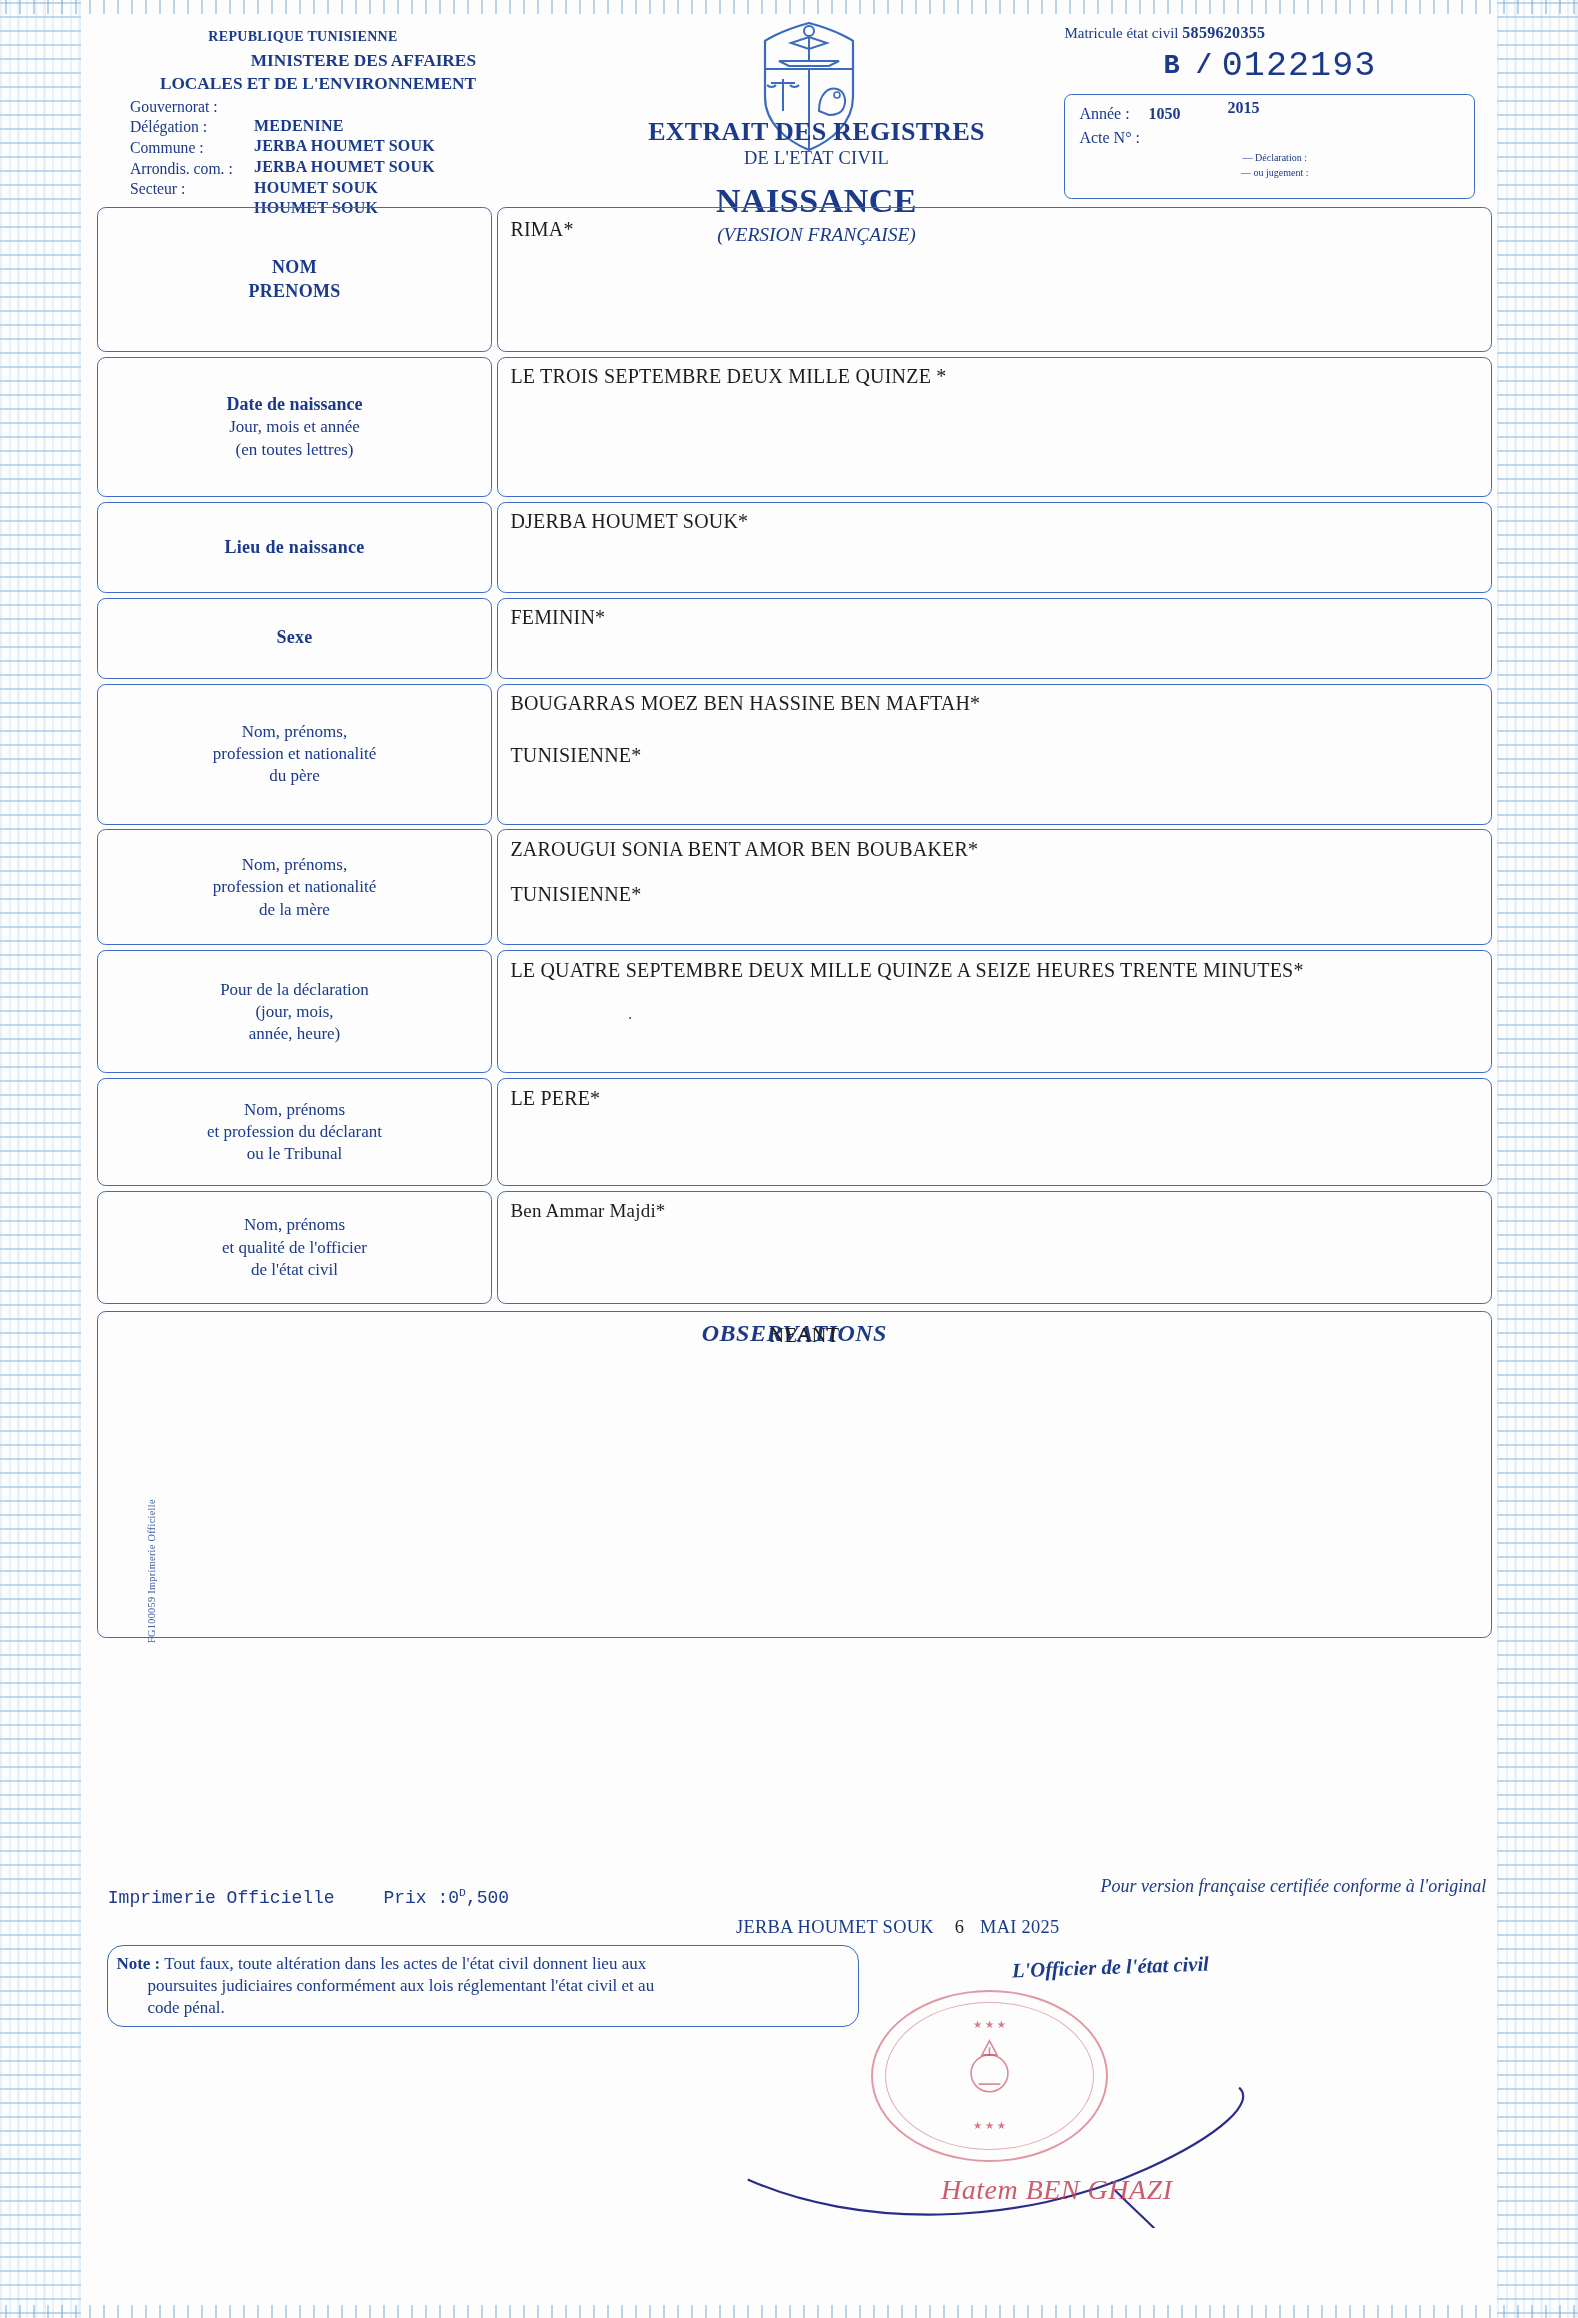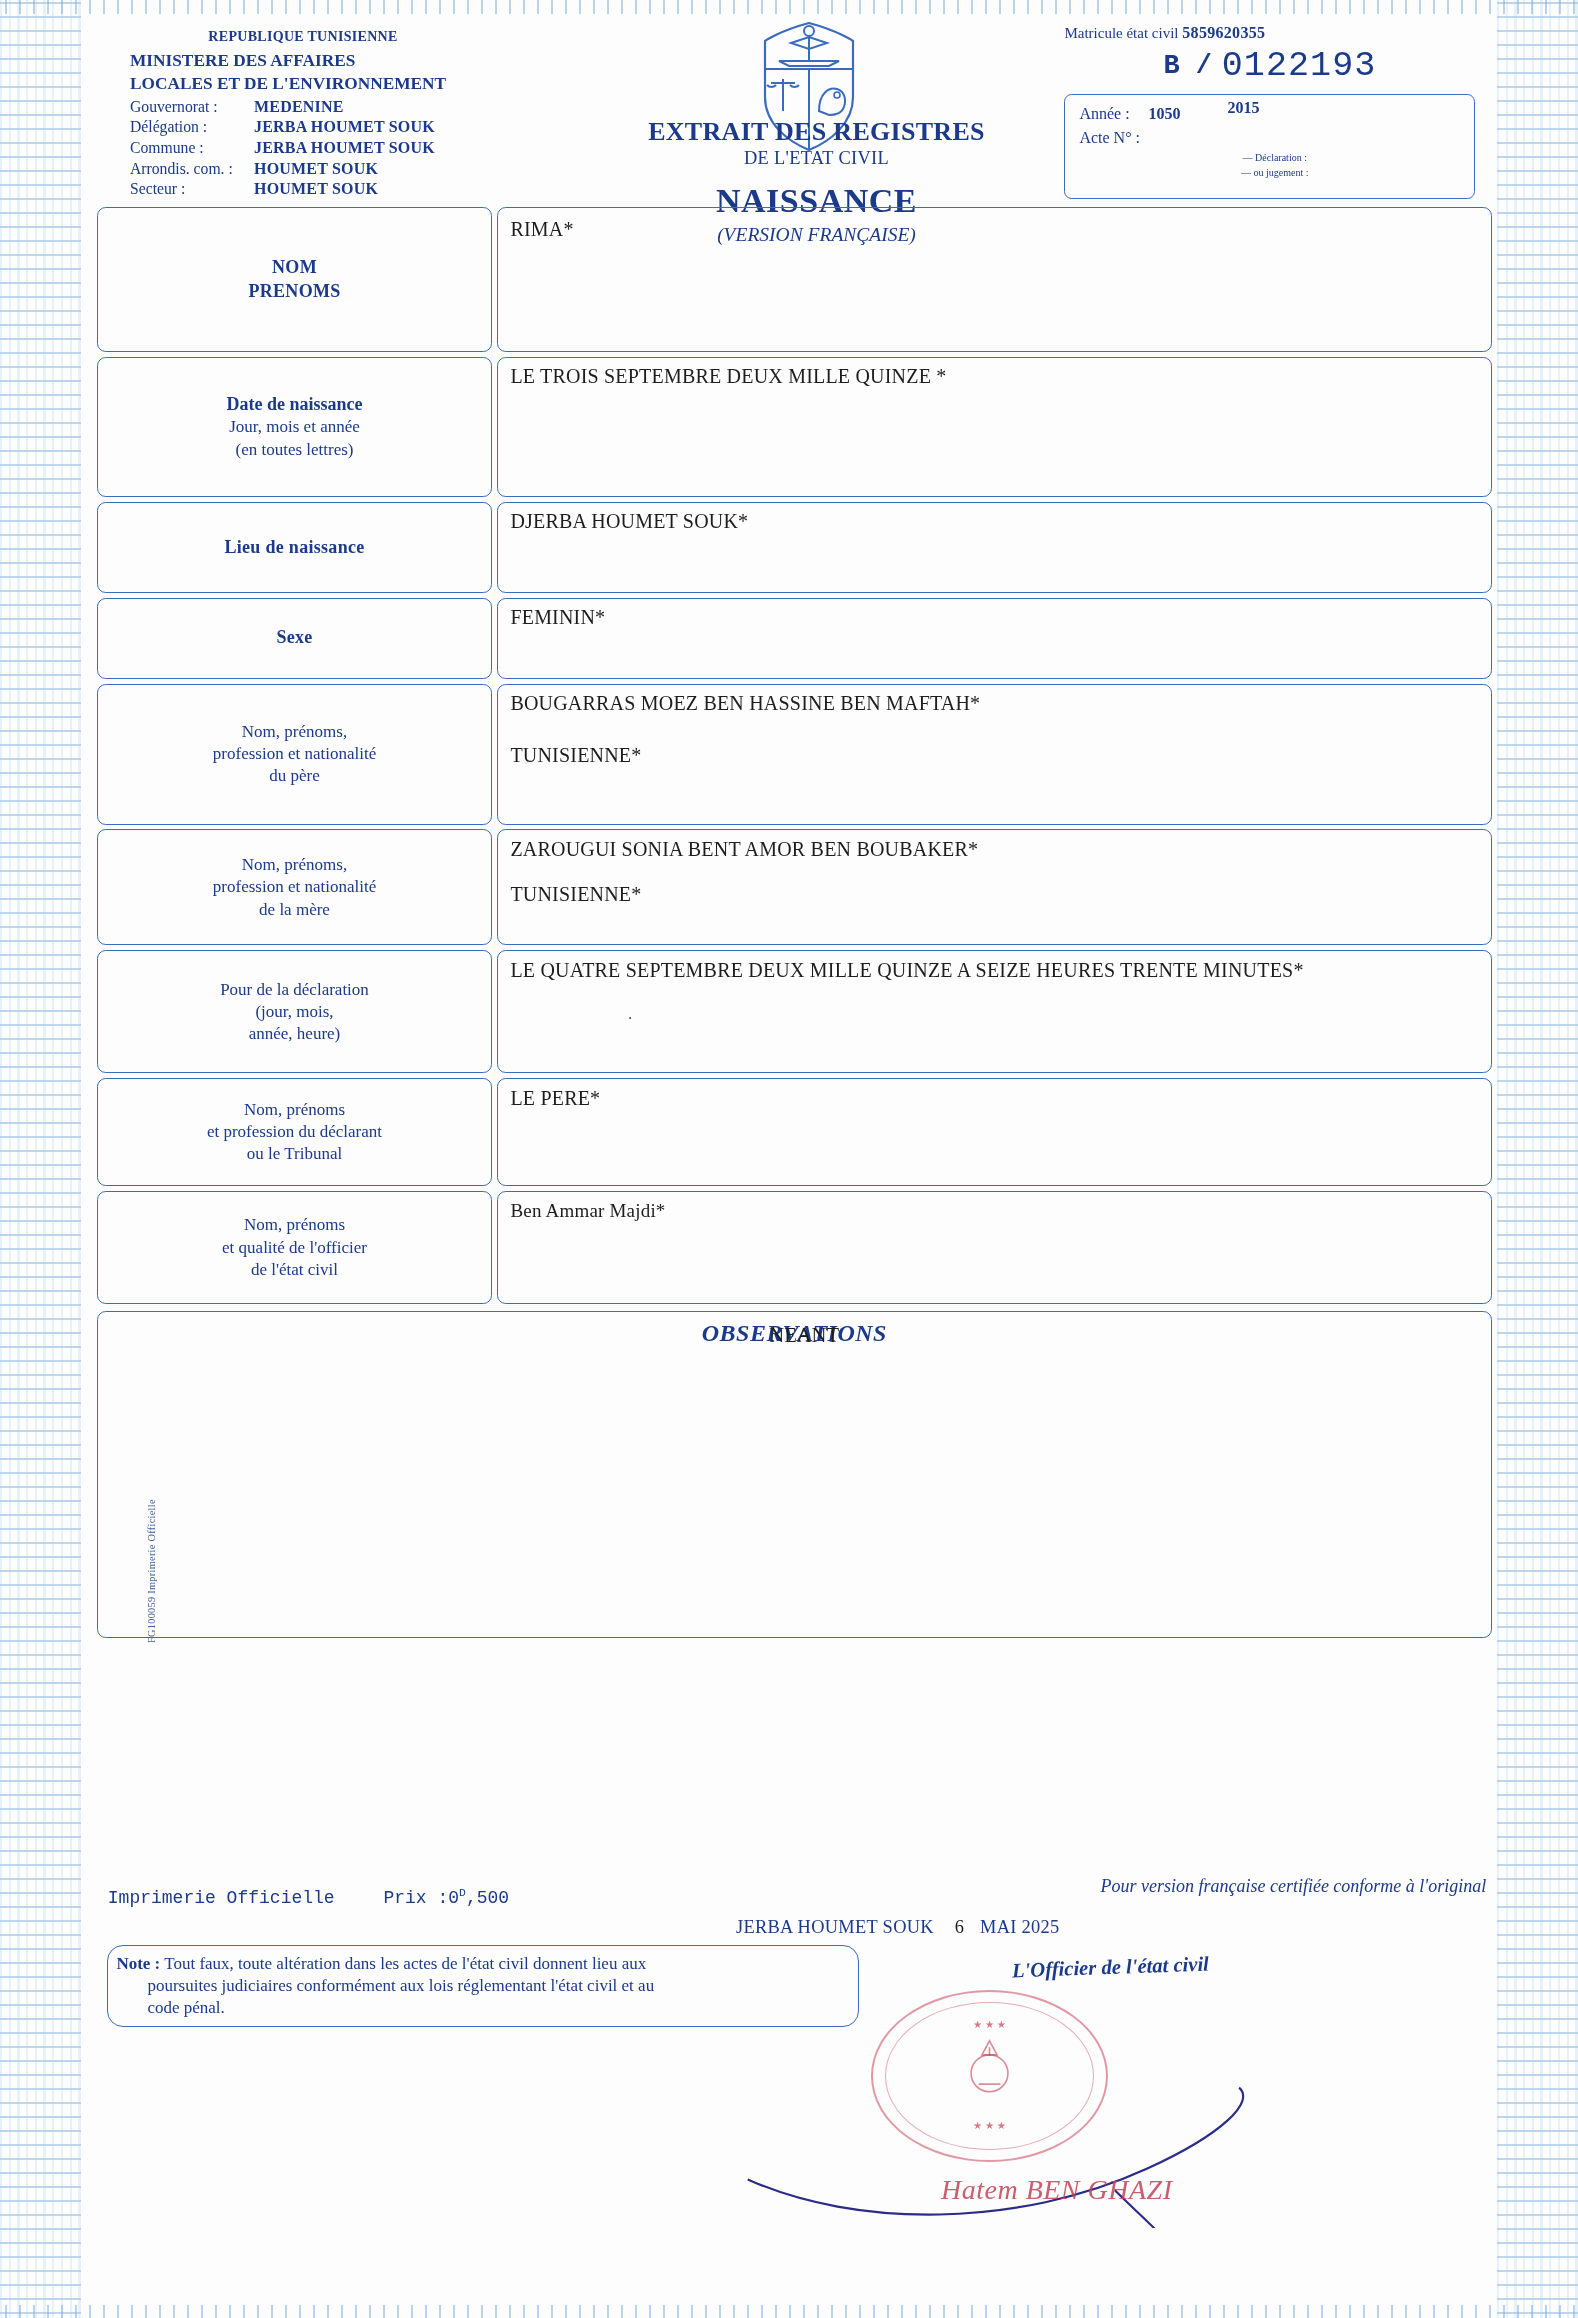--- a/index.html
+++ b/index.html
@@ -88,21 +88,21 @@
     font-weight: bold;
     font-size: 14px;
     letter-spacing: 0.3px;
     text-align: center;
     width: 346px;
     margin: 0 0 5.4px 0;
   }
   .ministry {
     font-weight: bold;
     font-size: 17.3px;
-    text-align: left;
+    text-align: right;
     width: 346px;
     line-height: 1.28;
     margin-bottom: 3.2px;
   }
   .fieldrows {
     margin-top: 2.2px;
   }
   .frow {
     display: flex;
     align-items: flex-start;
@@ -111,20 +111,21 @@
     height: 20.6px;
   }
   .flab {
     width: 124px;
     font-size: 15.7px;
   }
   .fval {
     font-weight: bold;
     font-size: 16px;
     letter-spacing: 0.2px;
+    margin-top: 19px;
   }
   .emblem {
     position: absolute;
     left: 666px;
     top: 5.4px;
     width: 124px;
     height: 135px;
   }
   .title-block {
     position: absolute;

